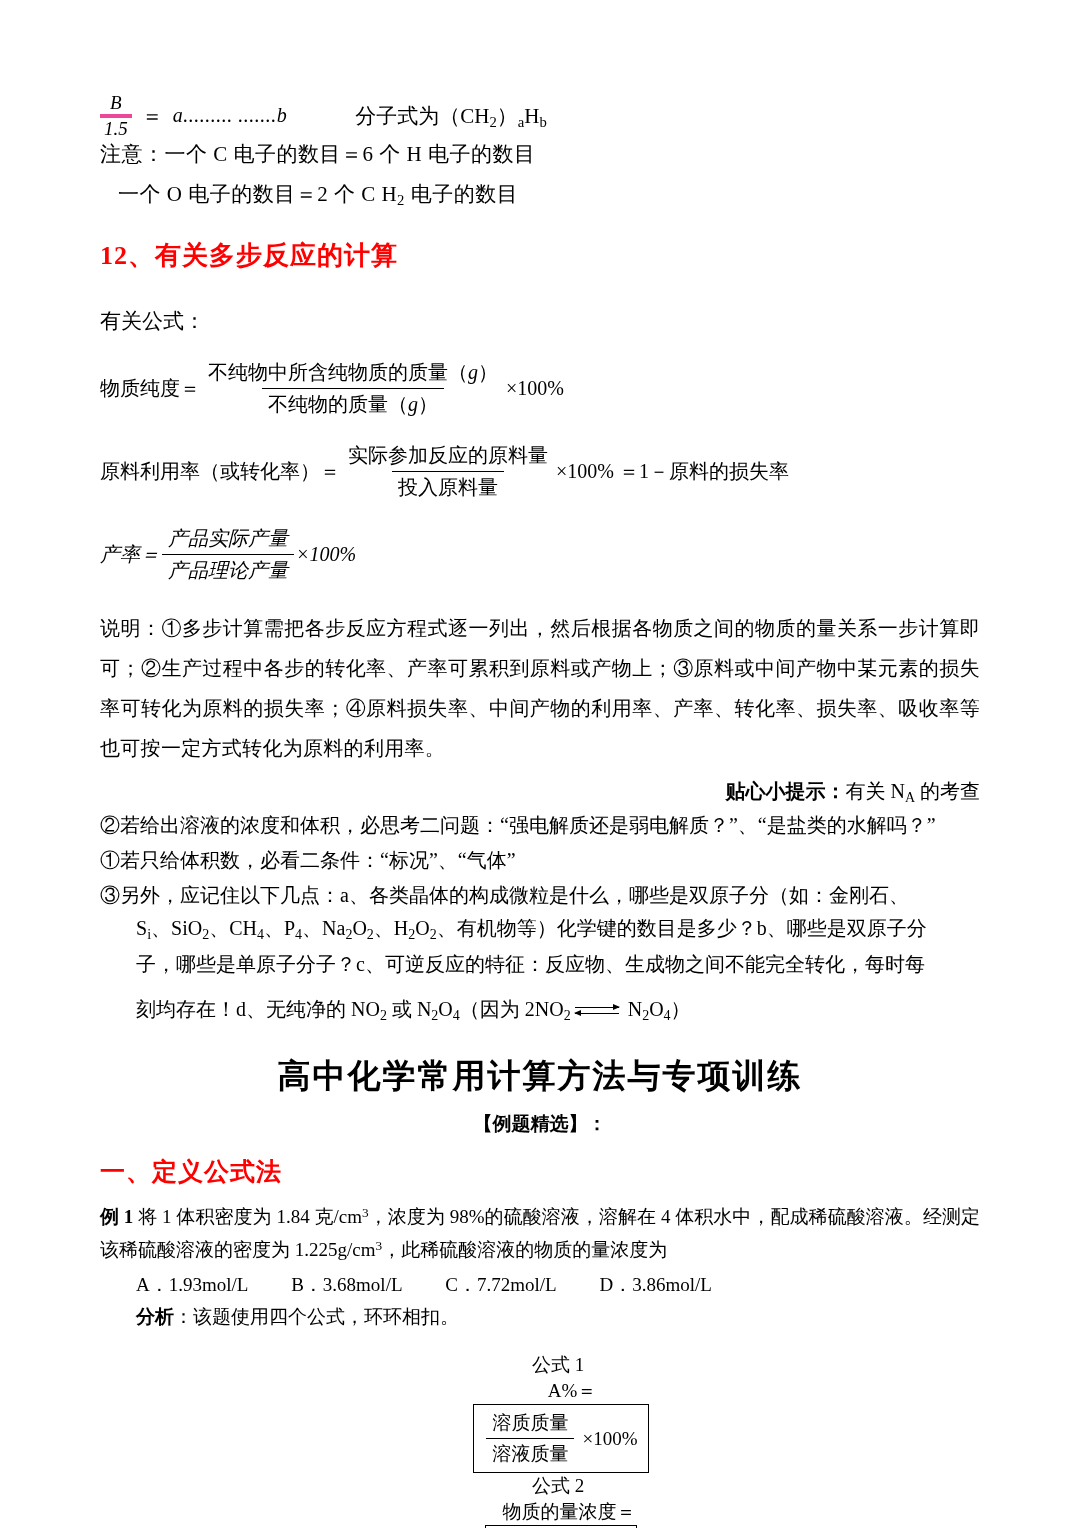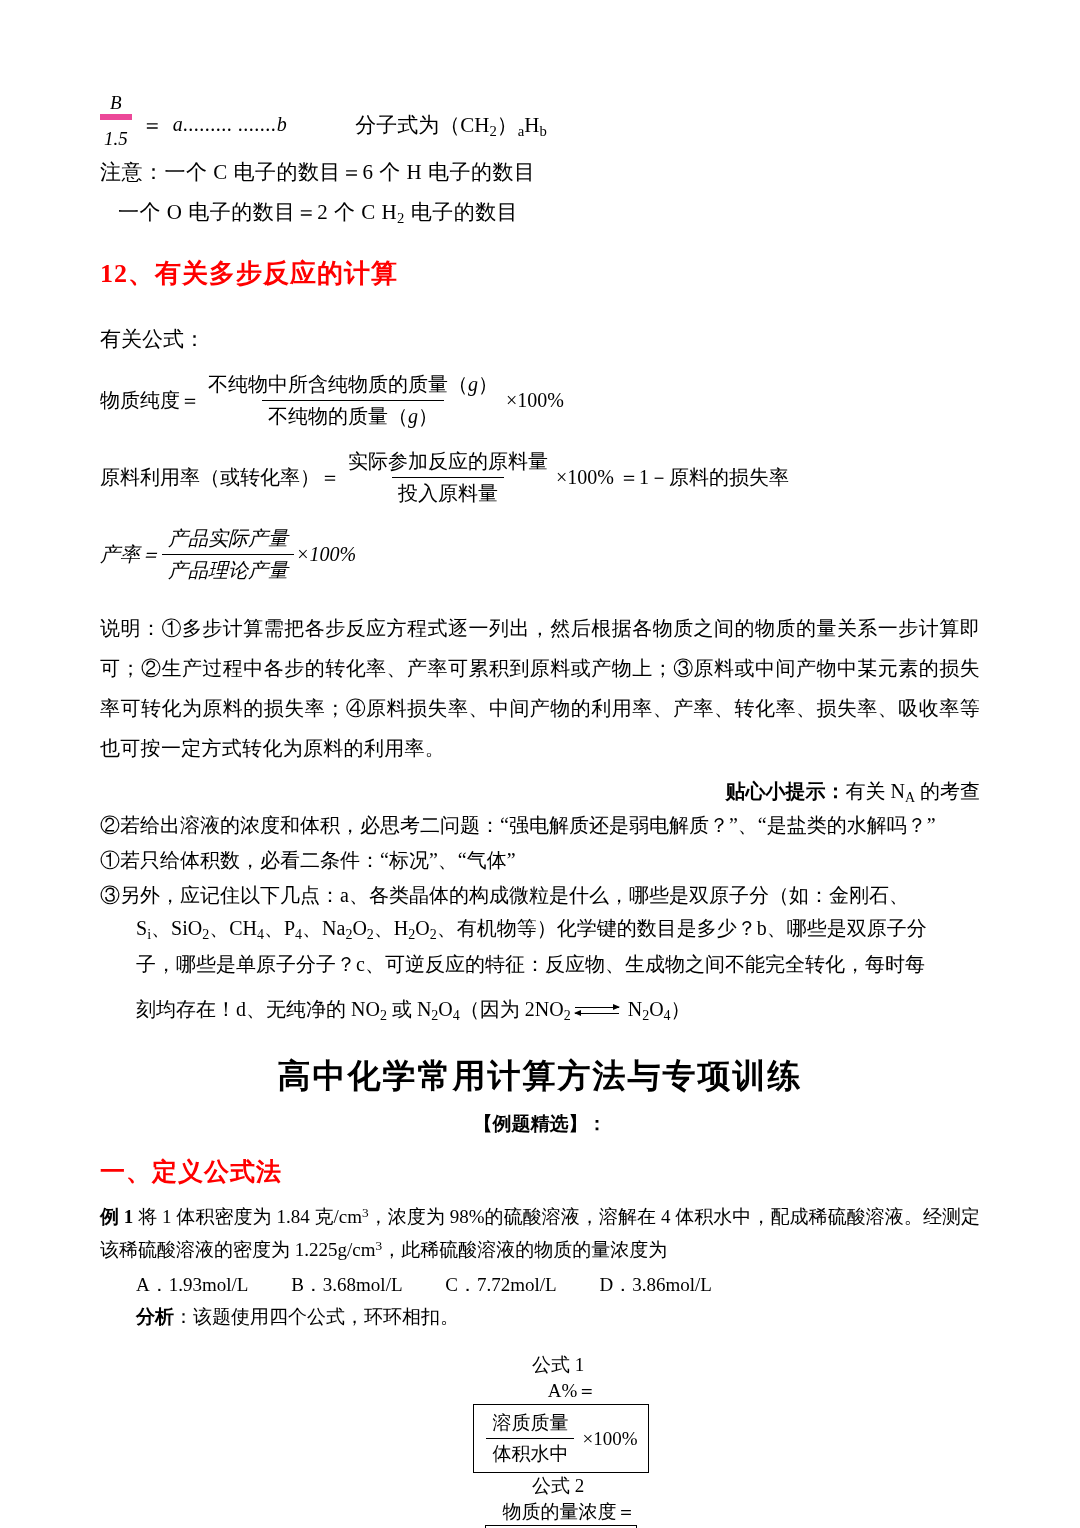--- a/index.html
+++ b/index.html
@@ -31,21 +31,21 @@
   }
   .frac {
     display: inline-flex;
     flex-direction: column;
     align-items: center;
     font-style: italic;
     font-size: 19px;
     line-height: 1.15;
   }
   .frac .num { padding: 0 4px; }
-  .frac .den { padding: 8px 4px; border-top: 6px solid #ec4899; }
+  .frac .den { padding: 0 4px; border-top: 4px solid #ec4899; }
   .eqsign { font-size: 21px; }
   .dots-a { font-style: italic; font-size: 20px; letter-spacing: 0.5px; }
   .molform {
     margin-left: 58px;
     font-size: 21px;
   }
   sub { font-size: 0.7em; vertical-align: -0.25em; }
   sup { font-size: 0.7em; vertical-align: 0.45em; }
 
   .note-line {
@@ -73,21 +73,21 @@
   .plain {
     font-size: 21px;
     margin-top: 34px;
   }
 
   
   .formula-row {
     display: flex;
     align-items: center;
     font-size: 20px;
-    margin-top: 18px;
+    margin-top: 24px;
   }
   .formula-row .lead { white-space: nowrap; }
   .fracbox {
     display: inline-flex;
     flex-direction: column;
     align-items: center;
     margin: 0 2px;
   }
   .fracbox .num { padding: 0 6px 2px 6px; white-space: nowrap; }
   .fracbox .den { padding: 2px 6px 0 6px; border-top: 1.3px solid #000; white-space: nowrap; }
@@ -283,21 +283,21 @@
   </div>
 
   <div class="analysis"><b>分析</b><span>：该题使用四个公式，环环相扣。</span></div>
 
   <div class="box-row">
     <span class="box-label">公式 1</span>
     <span style="margin-left:28px">A%＝</span>
     <span class="boxed">
       <span class="fracbox">
         <span class="num">溶质质量</span>
-        <span class="den">体积水中</span>
+        <span class="den">溶液质量</span>
       </span>
       <span style="margin-left:6px">×100%</span>
     </span>
     <span class="gap"></span>
     <span class="box-label">公式 2</span>
     <span style="margin-left:22px">物质的量浓度＝</span>
     <span class="boxed">
       <span class="fracbox">
         <span class="num">溶质物质的量</span>
         <span class="den">溶液体积</span>

